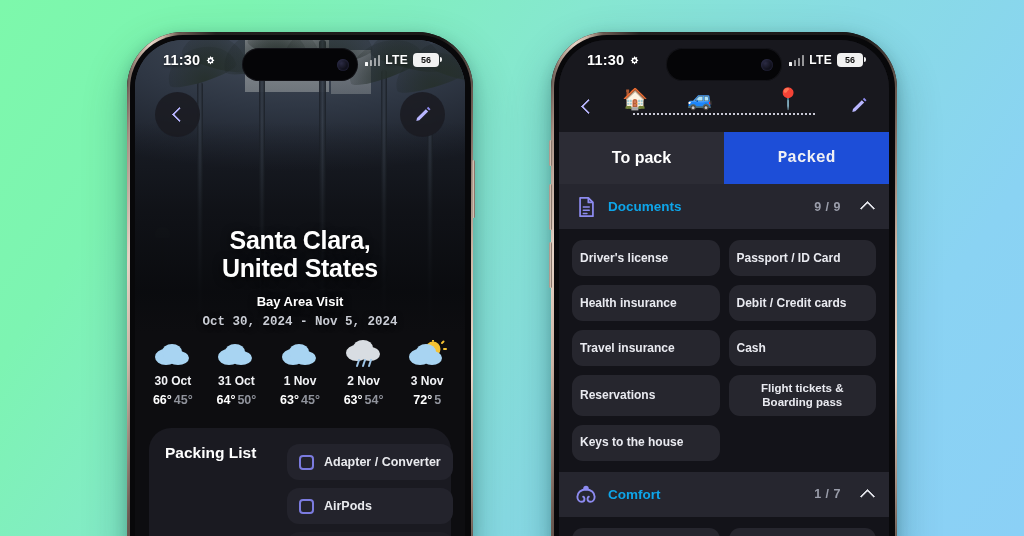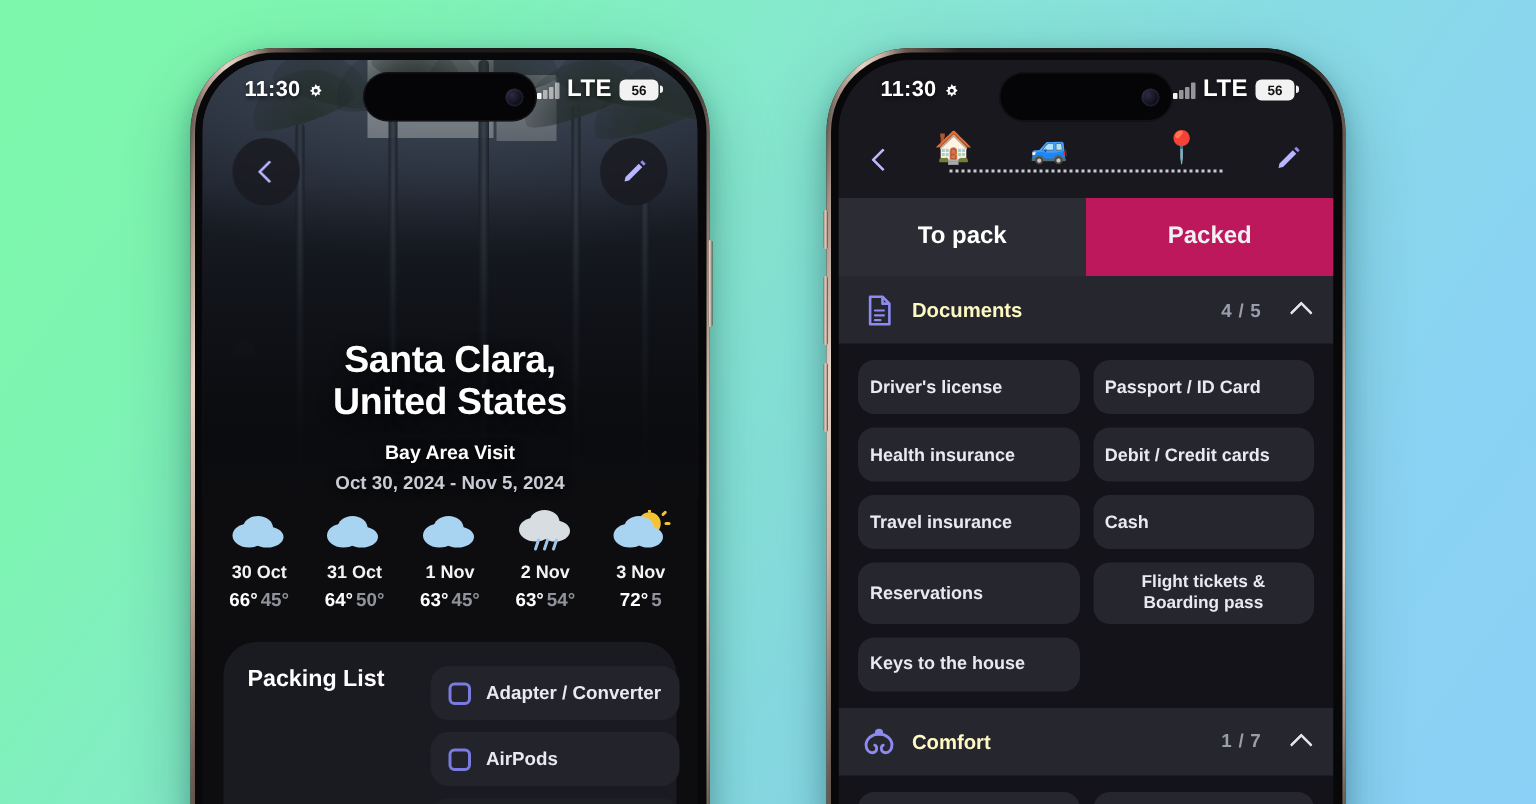--- a/index.html
+++ b/index.html
@@ -88,21 +88,21 @@
   .sb-time { font-size:14.5px; font-weight:700; letter-spacing:.2px; display:flex; align-items:center; gap:5px;
     text-shadow:0 1px 3px rgba(0,0,0,.6);}
   .loc-glyph { width:11px; height:11px; display:inline-block; }
   .sb-right { display:flex; align-items:center; gap:5px; }
   .bars { display:flex; align-items:flex-end; gap:1.5px; height:11px; }
   .bars i { display:block; width:2.6px; background:#fff; border-radius:.6px; }
   .bars i:nth-child(1){height:3.5px;opacity:.95}
   .bars i:nth-child(2){height:5.5px;opacity:.55}
   .bars i:nth-child(3){height:8px;opacity:.55}
   .bars i:nth-child(4){height:10.5px;opacity:.55}
-  .lte { font-size:16px; font-weight:700; letter-spacing:.3px; text-shadow:0 1px 3px rgba(0,0,0,.6);}
+  .lte { font-size:12px; font-weight:700; letter-spacing:.3px; text-shadow:0 1px 3px rgba(0,0,0,.6);}
   .batt { width:26px; height:13.5px; border-radius:4px; background:#f2f2f2; color:#111;
     font-size:9px; font-weight:800; display:flex; align-items:center; justify-content:center;
     position:relative; }
   .batt::after{content:""; position:absolute; right:-3px; top:4px; width:2px;height:5px;
     background:#f2f2f2; border-radius:0 2px 2px 0;}
 
   .island {
     position:absolute; z-index:7; left:50%; transform:translateX(-50%); top:8px;
     width:116px; height:33px; border-radius:20px; background:#050507;
     box-shadow:inset 0 0 0 1px rgba(60,60,70,.25);
@@ -118,21 +118,21 @@
     display:flex; align-items:center; justify-content:center;
   }
   .chev-l { width:11px; height:11px; border-left:2.8px solid #b9b6ff; border-bottom:2.8px solid #b9b6ff;
     transform:rotate(45deg); margin-left:4px; border-radius:1px;}
   .pencil { width:20px; height:20px; }
 
   .hero-text { position:absolute; z-index:6; left:0; right:0; top:186px; text-align:center; color:#fff; }
   .city { font-size:25px; font-weight:800; line-height:1.13; letter-spacing:-.3px;
     text-shadow:0 2px 10px rgba(0,0,0,.75); }
   .trip { margin-top:11px; font-size:13px; font-weight:700; text-shadow:0 2px 8px rgba(0,0,0,.8);}
-  .dates { margin-top:6px; font-size:12.5px; font-weight:600; color:#c9ccd4; text-shadow:0 1px 6px rgba(0,0,0,.8);}
+  .dates { margin-top:6px; font-size:12.5px; font-weight:600; color:#c9ccd4; text-shadow:0 1px 6px rgba(0,0,0,.8);font-family:Liberation Mono, monospace;}
 
   .weather { position:absolute; z-index:6; left:0; right:0; top:297px; display:flex; padding:0 6px;}
   .wcol { flex:0 0 20%; text-align:center; }
   .wicon { height:34px; display:flex; align-items:center; justify-content:center; }
   .wday { margin-top:3px; font-size:12px; font-weight:700; color:#f2f3f6; }
   .wtemps { margin-top:5px; font-size:12.5px; font-weight:700; color:#fff; }
   .wtemps .lo { color:#90939c; font-weight:600; margin-left:2px;}
 
   .panel {
     position:absolute; z-index:6; left:14px; right:14px; top:388px; bottom:-10px;
@@ -158,26 +158,26 @@
   .journey { flex:1; position:relative; height:52px; }
   .jline { position:absolute; left:28px; right:28px; top:33px; height:0;
     border-top:2.5px dotted #c9c9d6; }
   .jicon { position:absolute; top:8px; transform:translateX(-50%); font-size:21px; line-height:1; }
   .nav-edit { width:26px; display:flex; justify-content:flex-end; }
 
   .tabs { display:flex; flex:0 0 52px; height:52px; }
   .tab { flex:1; display:flex; align-items:center; justify-content:center;
     font-size:16px; font-weight:800; color:#fff;text-align:right; }
   .tab.active { background:#2c2c35; }
-  .tab.idle { background:#be185d; color:#f0f0f4; }
+  .tab.idle { background:#1d4ed8; color:#f0f0f4;font-family:Liberation Mono, monospace; }
 
   .scroll { flex:1; overflow:hidden; background:#131319; }
   .sechead { height:45px; background:#26262f; display:flex; align-items:center; padding:0 16px; gap:11px; }
   .sec-ico { width:22px; height:22px; display:flex; align-items:center; justify-content:center; }
-  .sec-name { font-size:13.5px; font-weight:700; color:#fef9c3; flex:1; }
+  .sec-name { font-size:13.5px; font-weight:700; color:#0ea5e9; flex:1; }
   .sec-count { font-size:12.5px; font-weight:600; color:#9a9daa; margin-right:10px; letter-spacing:.5px;}
   .chev-up { width:11px; height:11px; border-left:2.4px solid #e3e4ea; border-top:2.4px solid #e3e4ea;
     transform:rotate(45deg); margin-top:4px; border-radius:1px;}
   .grid { display:grid; grid-template-columns:1fr 1fr; gap:9px; padding:11px 13px; }
   .chip { background:#26262e; border-radius:11px; min-height:36px; display:flex;
     align-items:center; justify-content:flex-start; text-align:center; padding:6px 8px; }
   .chip span { font-size:12px; font-weight:700; color:#e9eaf0; line-height:1.25; }
   .chip.two span { font-size:11.5px; }
 </style>
 </head>
@@ -433,21 +433,21 @@
                 <path d="M3 2h9l5 5v15H3z" fill="none" stroke="#8d8bf0" stroke-width="1.9" stroke-linejoin="round"></path>
                 <path d="M12 2v5h5" fill="none" stroke="#8d8bf0" stroke-width="1.9" stroke-linejoin="round"></path>
                 <g stroke="#8d8bf0" stroke-width="1.6" stroke-linecap="round">
                     <line x1="6.5" y1="12" x2="13" y2="12"></line>
                     <line x1="6.5" y1="15.5" x2="13" y2="15.5"></line>
                     <line x1="6.5" y1="19" x2="10.5" y2="19"></line>
                   </g>
               </svg>
             </span>
             <span class="sec-name">Documents</span>
-            <span class="sec-count">4 / 5</span>
+            <span class="sec-count">9 / 9</span>
             <span class="chev-up"></span>
           </div>
 
           <div class="grid">
             <div class="chip">
                 <span>Driver's license</span>
               </div>
             <div class="chip">
                 <span>Passport / ID Card</span>
               </div>

